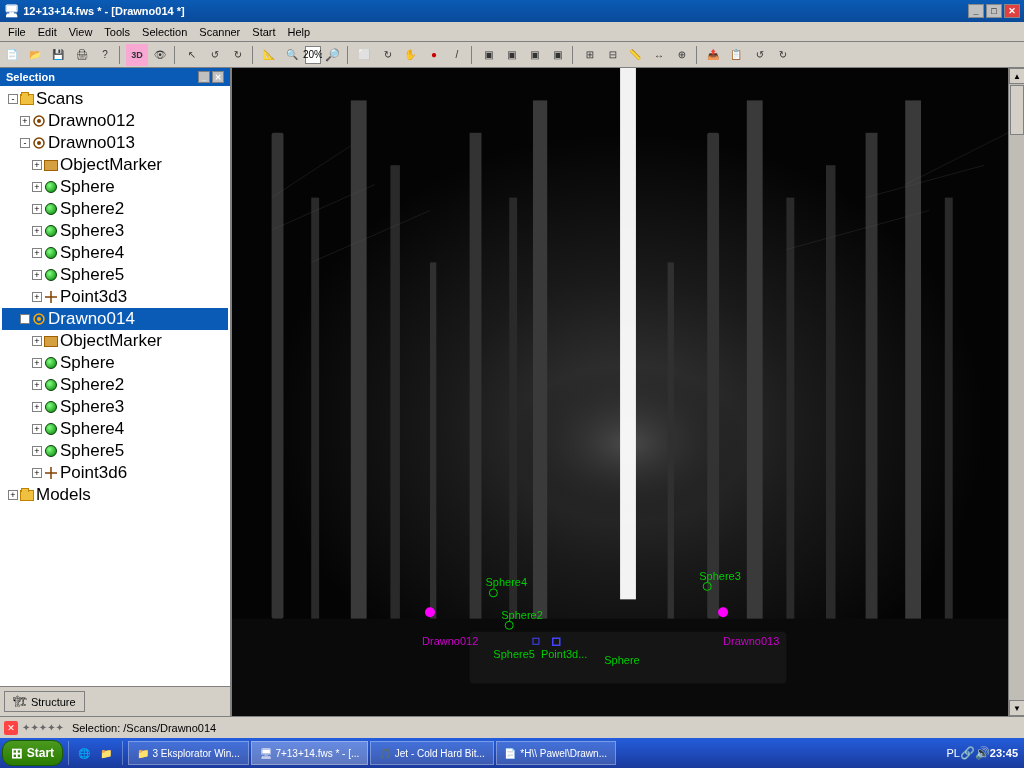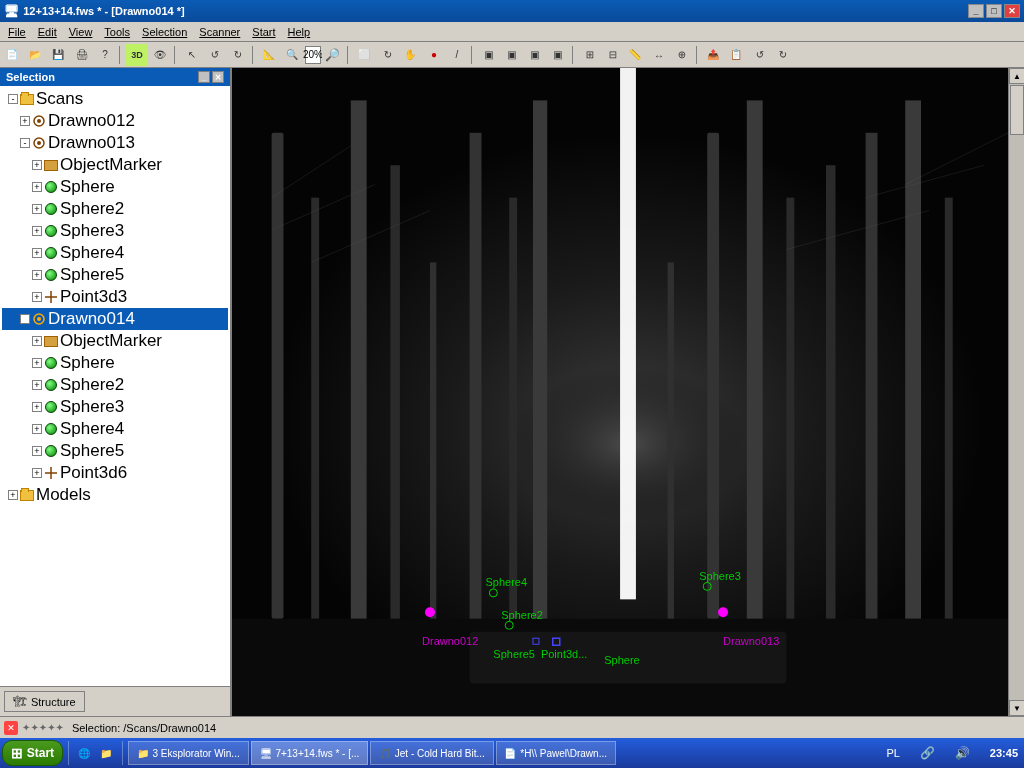--- a/index.html
+++ b/index.html
@@ -19,21 +19,21 @@
       cursor: pointer; color: #000;
     }
     .title-btn.close-btn { background: #e04040; color: white; }
 
     
     #menu-bar {
       width: 100%; height: 20px; background: #d4d0c8; border-bottom: 1px solid #808080;
       display: flex; align-items: center; padding: 0 2px;
     }
     .menu-item {
-      padding: 2px 6px; font-size: 11px; cursor: pointer; color: #000; text-decoration: underline;
+      padding: 2px 6px; font-size: 11px; cursor: pointer; color: #000;
     }
 
     
     #toolbar {
       width: 100%; height: 26px; background: #d4d0c8;
       border-bottom: 1px solid #808080;
       display: flex; align-items: center; padding: 0 2px; gap: 1px;
     }
     .toolbar-btn {
       width: 22px; height: 22px; background: #d4d0c8; border: 1px solid transparent;
@@ -116,21 +116,21 @@
       display: flex; align-items: center; gap: 4px; cursor: pointer;
       border: 1px solid #1a5a00;
     }
     .taskbar-btn {
       height: 24px; padding: 0 8px; background: rgba(255,255,255,0.15);
       border: 1px solid rgba(255,255,255,0.3); color: white; font-size: 10px;
       display: flex; align-items: center; gap: 3px; cursor: pointer; white-space: nowrap;
     }
     .taskbar-btn.active { background: rgba(255,255,255,0.3); }
     #taskbar-right {
-      margin-left: auto; display: flex; align-items: center; gap: 20px;
+      margin-left: auto; display: flex; align-items: center; gap: 0;
       color: white; font-size: 11px; padding-right: 4px;
     }
   </style>
 </head>
 <body>
 
 <div id="title-bar">
   <div id="title-bar-left">
     <span style="font-size:12px;">🖥</span>
     <span>12+13+14.fws * - [Drawno014 *]</span>
@@ -153,21 +153,21 @@
   <span class="menu-item">Help</span>
 </div>
 
 <div id="toolbar">
   <div class="toolbar-btn">📄</div>
   <div class="toolbar-btn">📂</div>
   <div class="toolbar-btn">💾</div>
   <div class="toolbar-btn">🖨</div>
   <div class="toolbar-btn">?</div>
   <div class="toolbar-separator"></div>
-  <div class="toolbar-btn" style="font-weight:bold;font-size:9px;background:#bef264;">3D</div>
+  <div class="toolbar-btn" style="font-weight:bold;font-size:9px;background:#f9a8d4;">3D</div>
   <div class="toolbar-btn">👁</div>
   <div class="toolbar-separator"></div>
   <div class="toolbar-btn">↖</div>
   <div class="toolbar-btn">↺</div>
   <div class="toolbar-btn">↻</div>
   <div class="toolbar-separator"></div>
   <div class="toolbar-btn">📐</div>
   <div class="toolbar-btn">🔍</div>
   <div class="zoom-box">20%</div>
   <div class="toolbar-btn" style="font-size:12px;">🔎</div>

